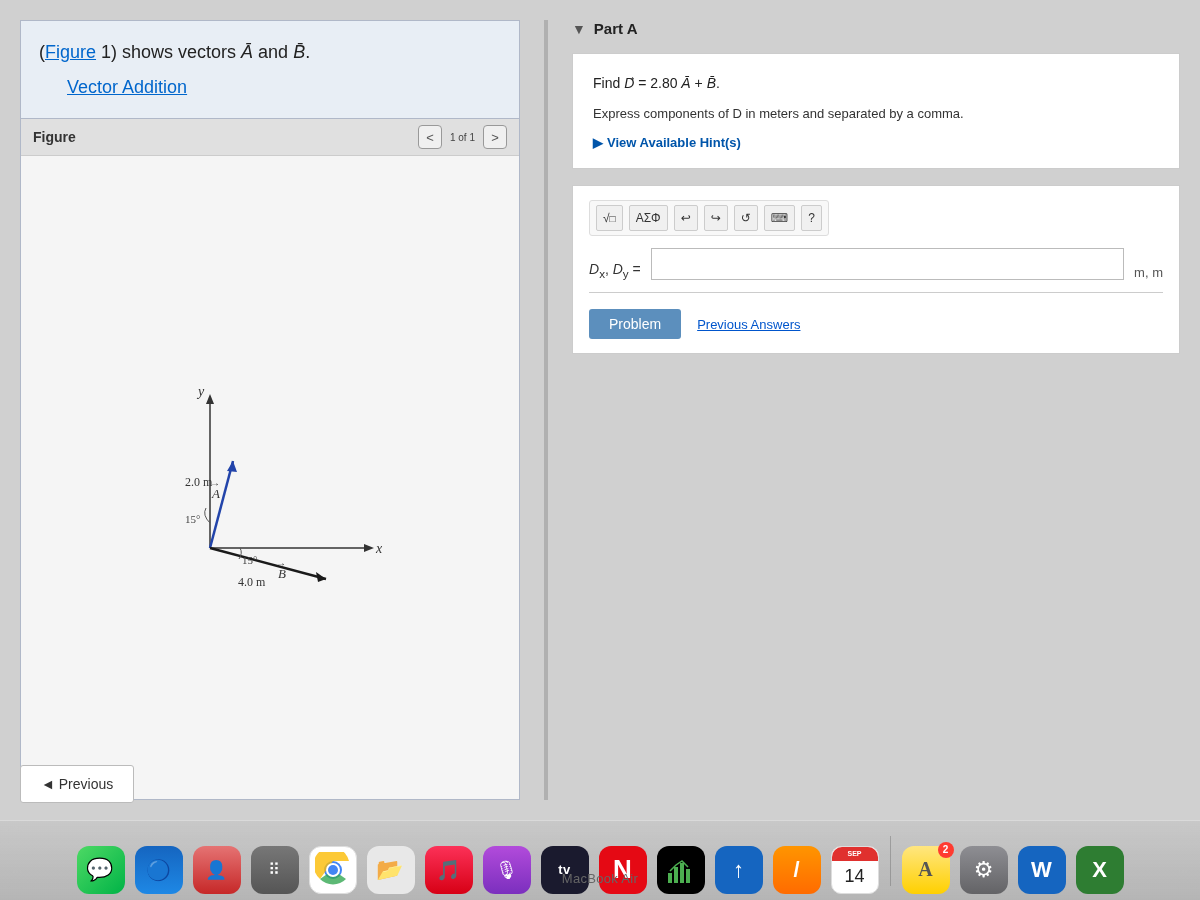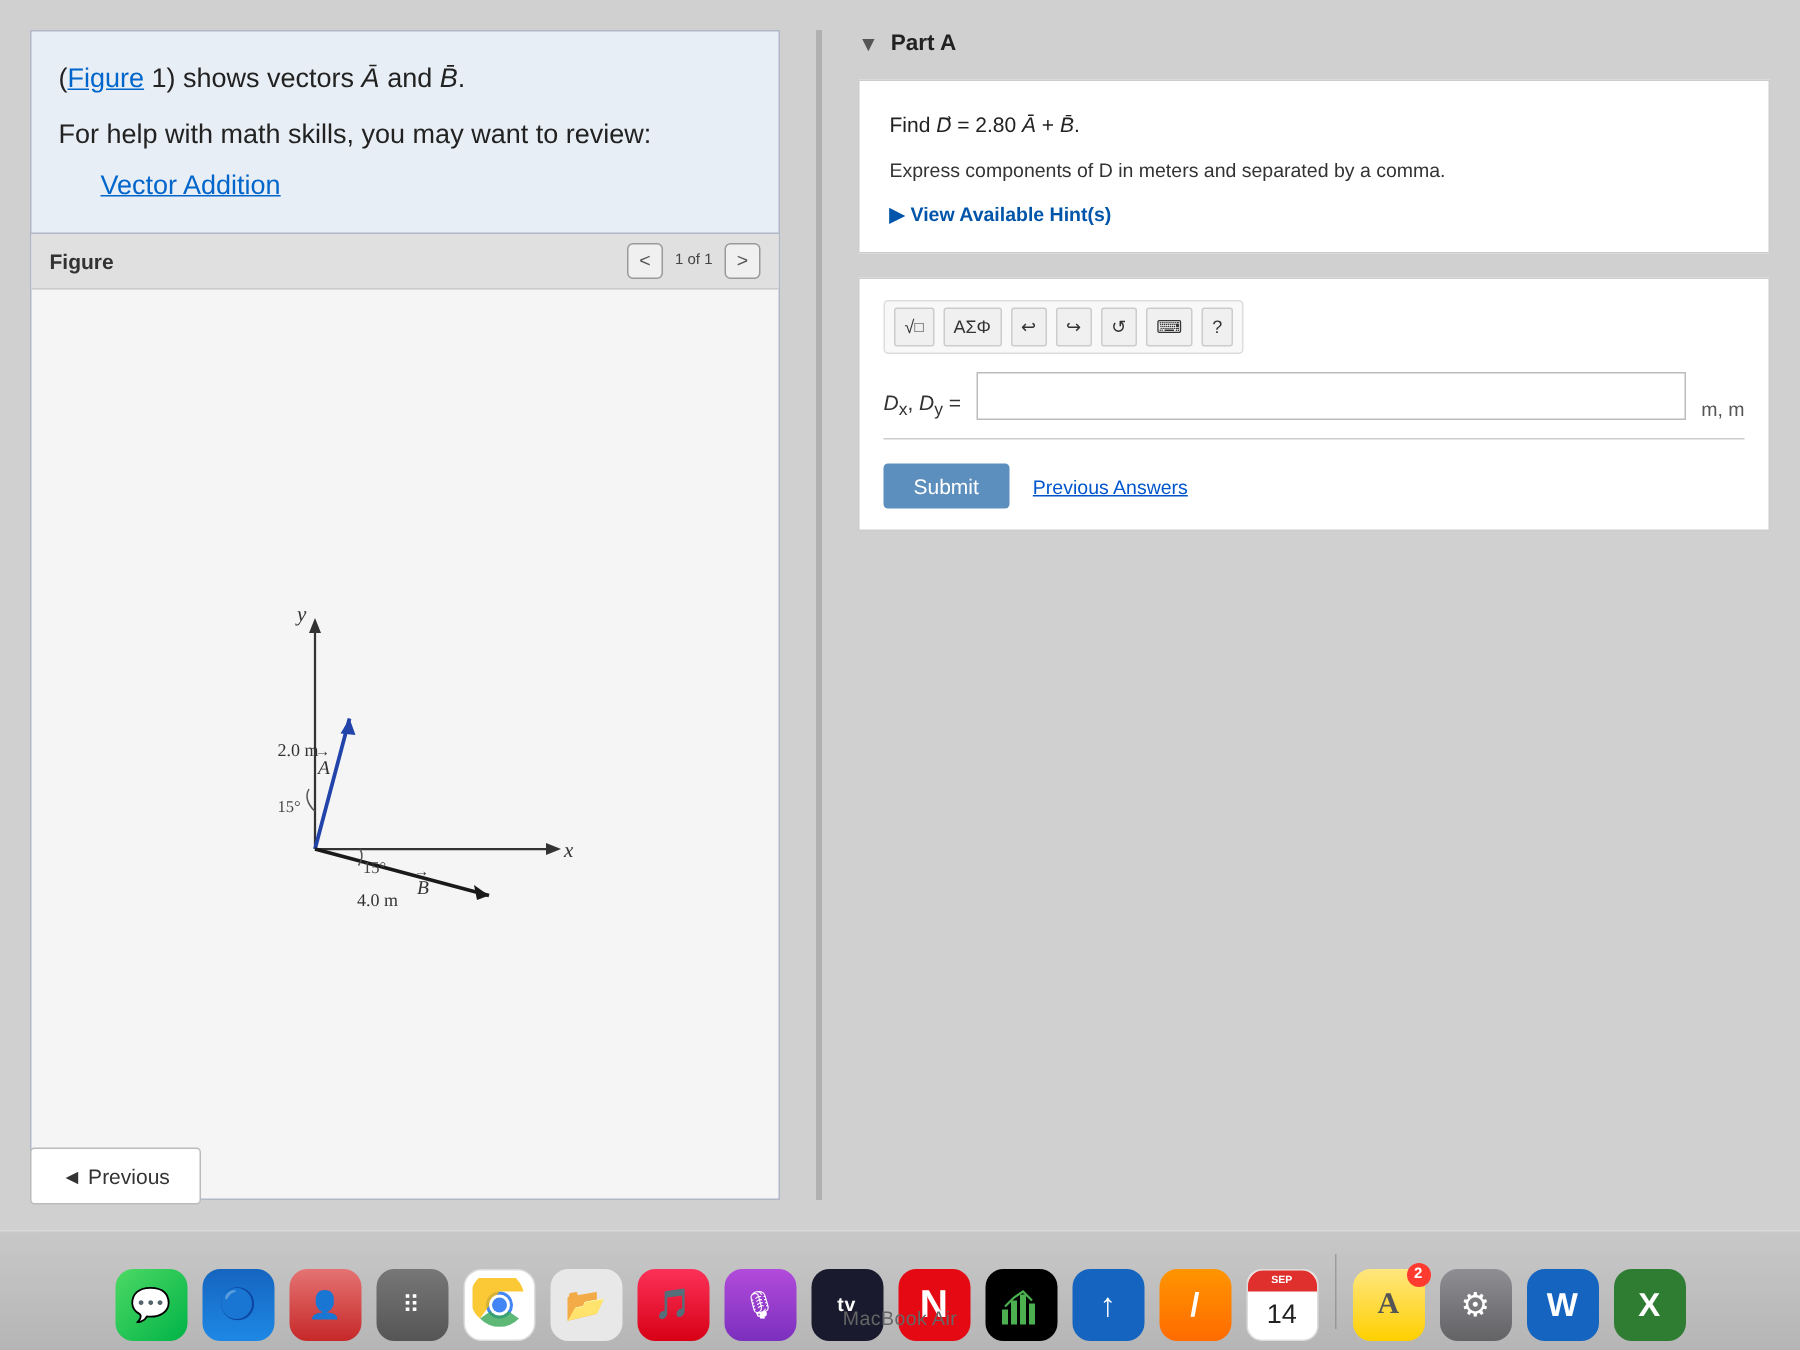--- a/index.html
+++ b/index.html
@@ -404,21 +404,20 @@
 </div>
 
 <div class="main-content">
   <div class="content-area">
 
     <div class="left-panel">
       <div class="problem-text-box">
         <div>
           (<span class="figure-link">Figure</span> 1) shows vectors <i>Ā</i> and <i>B̄</i>.
         </div>
-        <div style="margin-top:6px;">For help with math skills, you may want to review:</div>
         <a class="vector-link">Vector Addition</a>
       </div>
 
       <div class="figure-area">
         <div class="figure-header">
           <span>Figure</span>
           <div class="figure-nav">
             <button class="figure-nav-btn">&lt;</button>
             <span class="figure-nav-label">1 of 1</span>
             <button class="figure-nav-btn">&gt;</button>
@@ -515,21 +514,21 @@
           <span class="input-label">
             <i>D</i><sub>x</sub>, <i>D</i><sub>y</sub> =
           </span>
           <input class="answer-input" type="text" placeholder="" value="" style="">
           <span class="unit-label">m, m</span>
         </div>
 
         <div class="separator-line"></div>
 
         <div class="submit-row">
-          <button class="submit-btn">Submit</button>
+          <button class="submit-btn">Problem</button>
           <a class="previous-answers-link">Previous Answers</a>
         </div>
       </div>
 
     </div>
   </div>
 </div>
 
 <div class="previous-nav">
   <button class="previous-nav-btn">◄ Previous</button>

